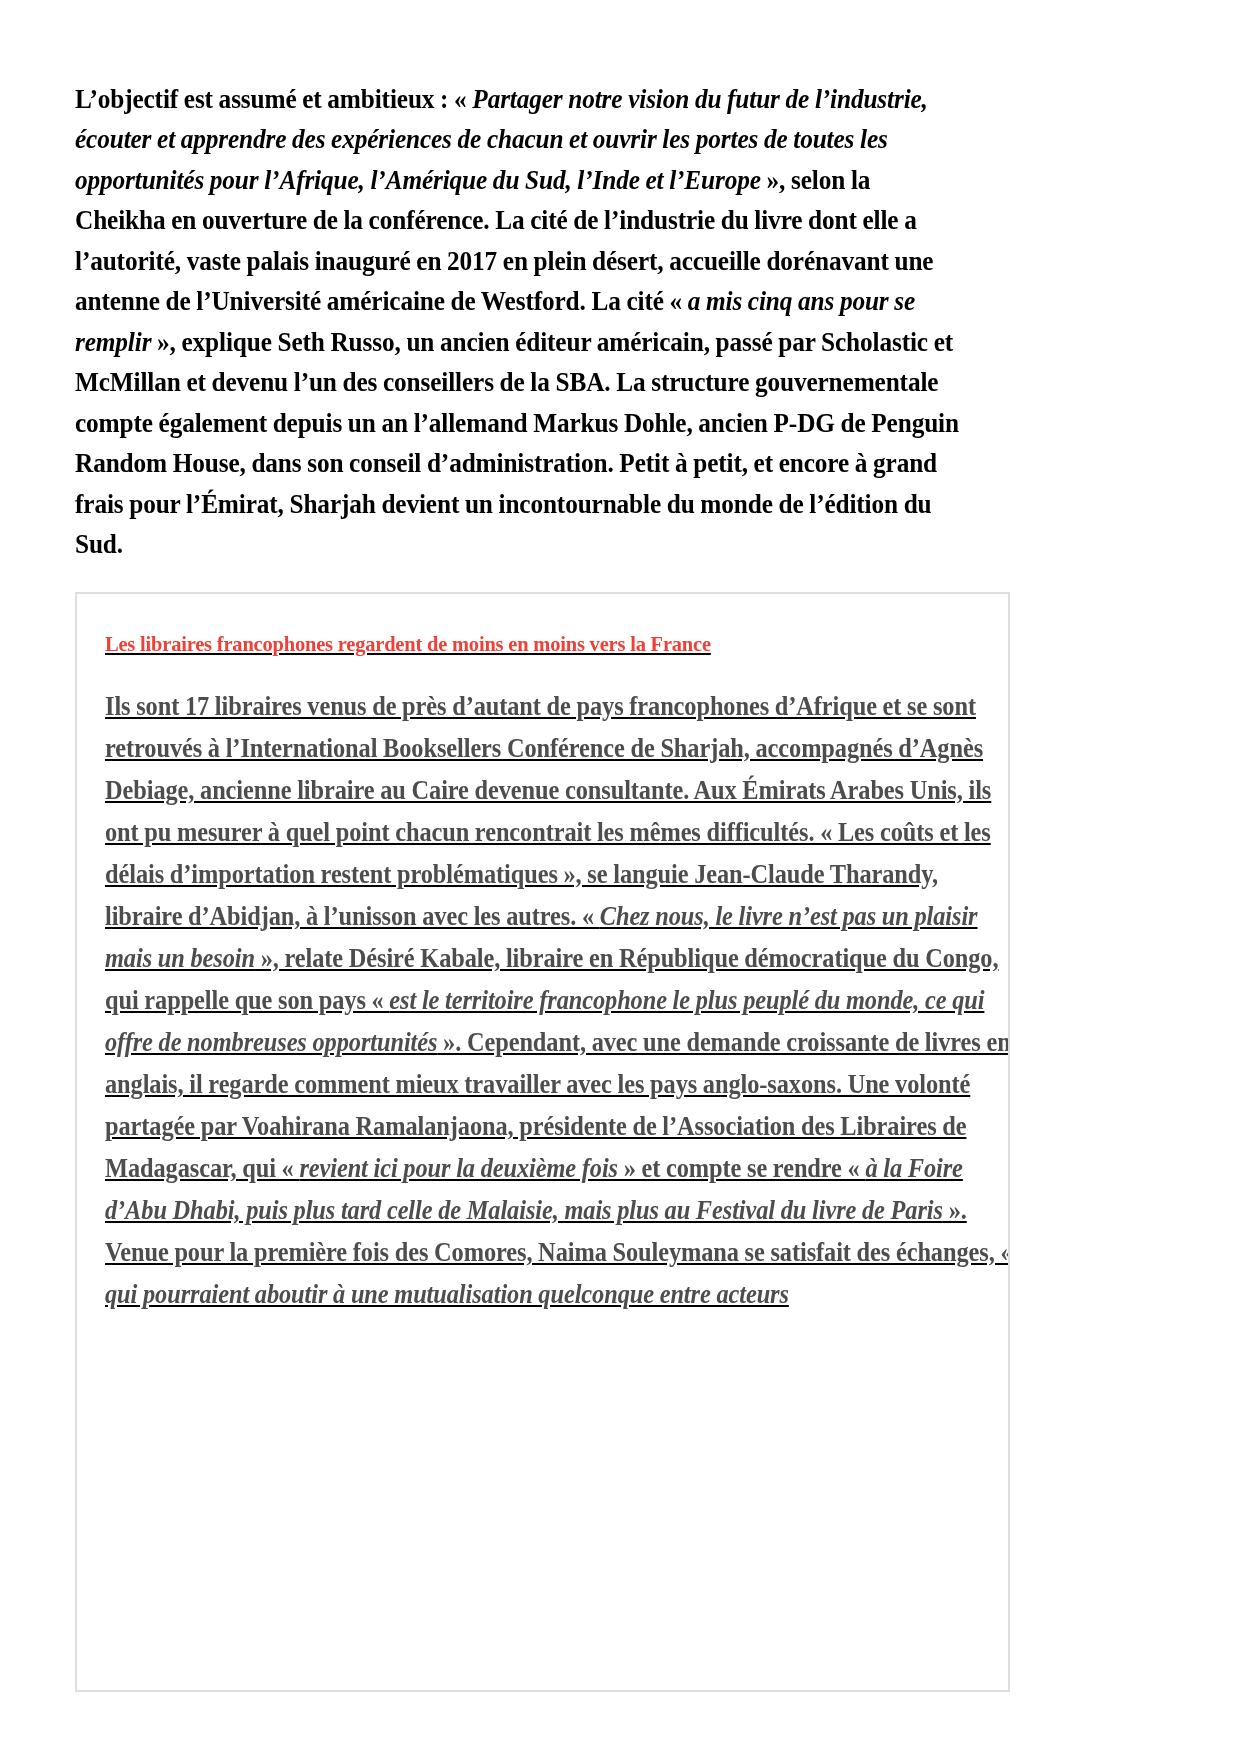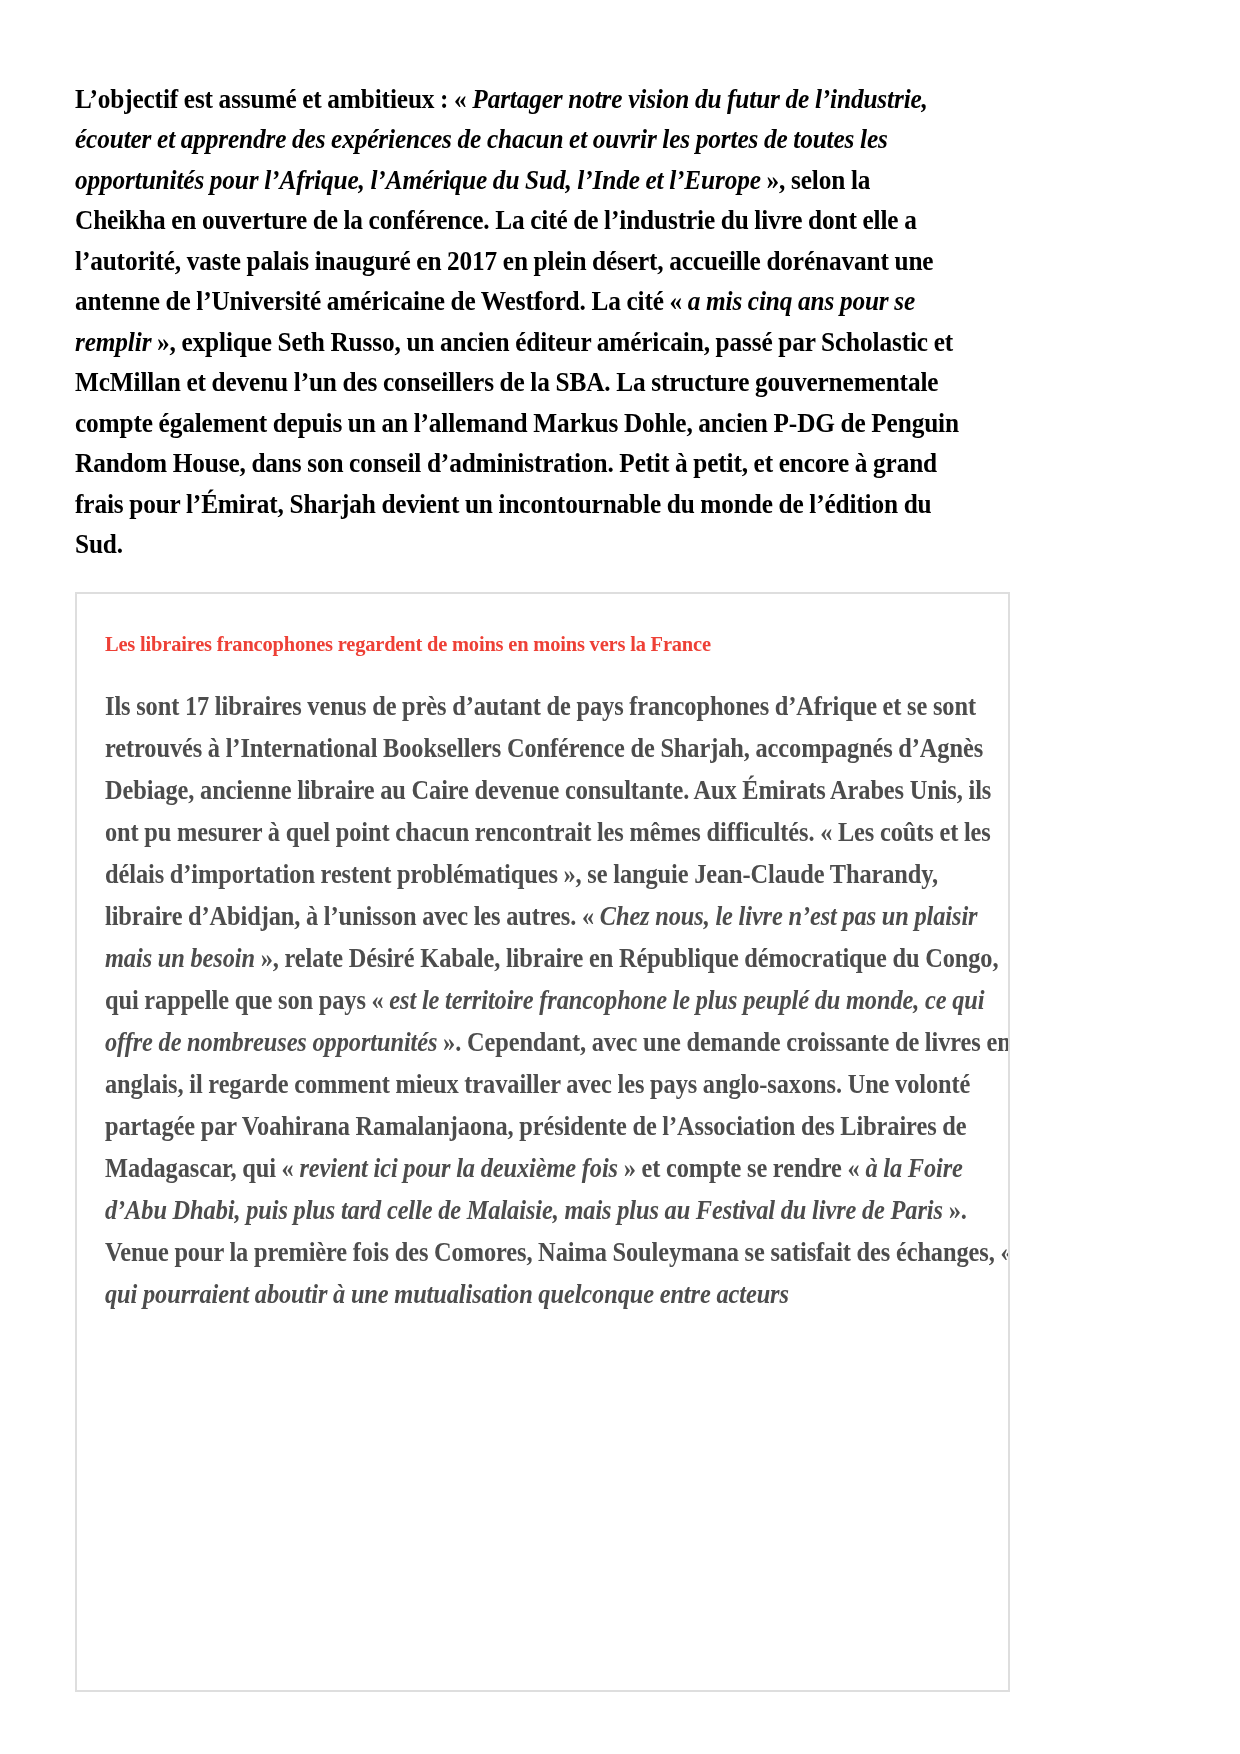--- a/index.html
+++ b/index.html
@@ -63,20 +63,21 @@
     height: 920px;
     background: #dcdcdc;
   }
 
   .callout-inner {
     position: absolute;
     left: 105px;
     top: 625px;
     width: 905px;
     overflow: hidden;
+    text-decoration: underline;
   }
 
   .callout-title {
     font-family: "Liberation Serif", "DejaVu Serif", serif;
     font-weight: bold;
     font-size: 22px;
     line-height: 30px;
     color: #ee4036;
     white-space: nowrap;
     letter-spacing: -0.2px;

